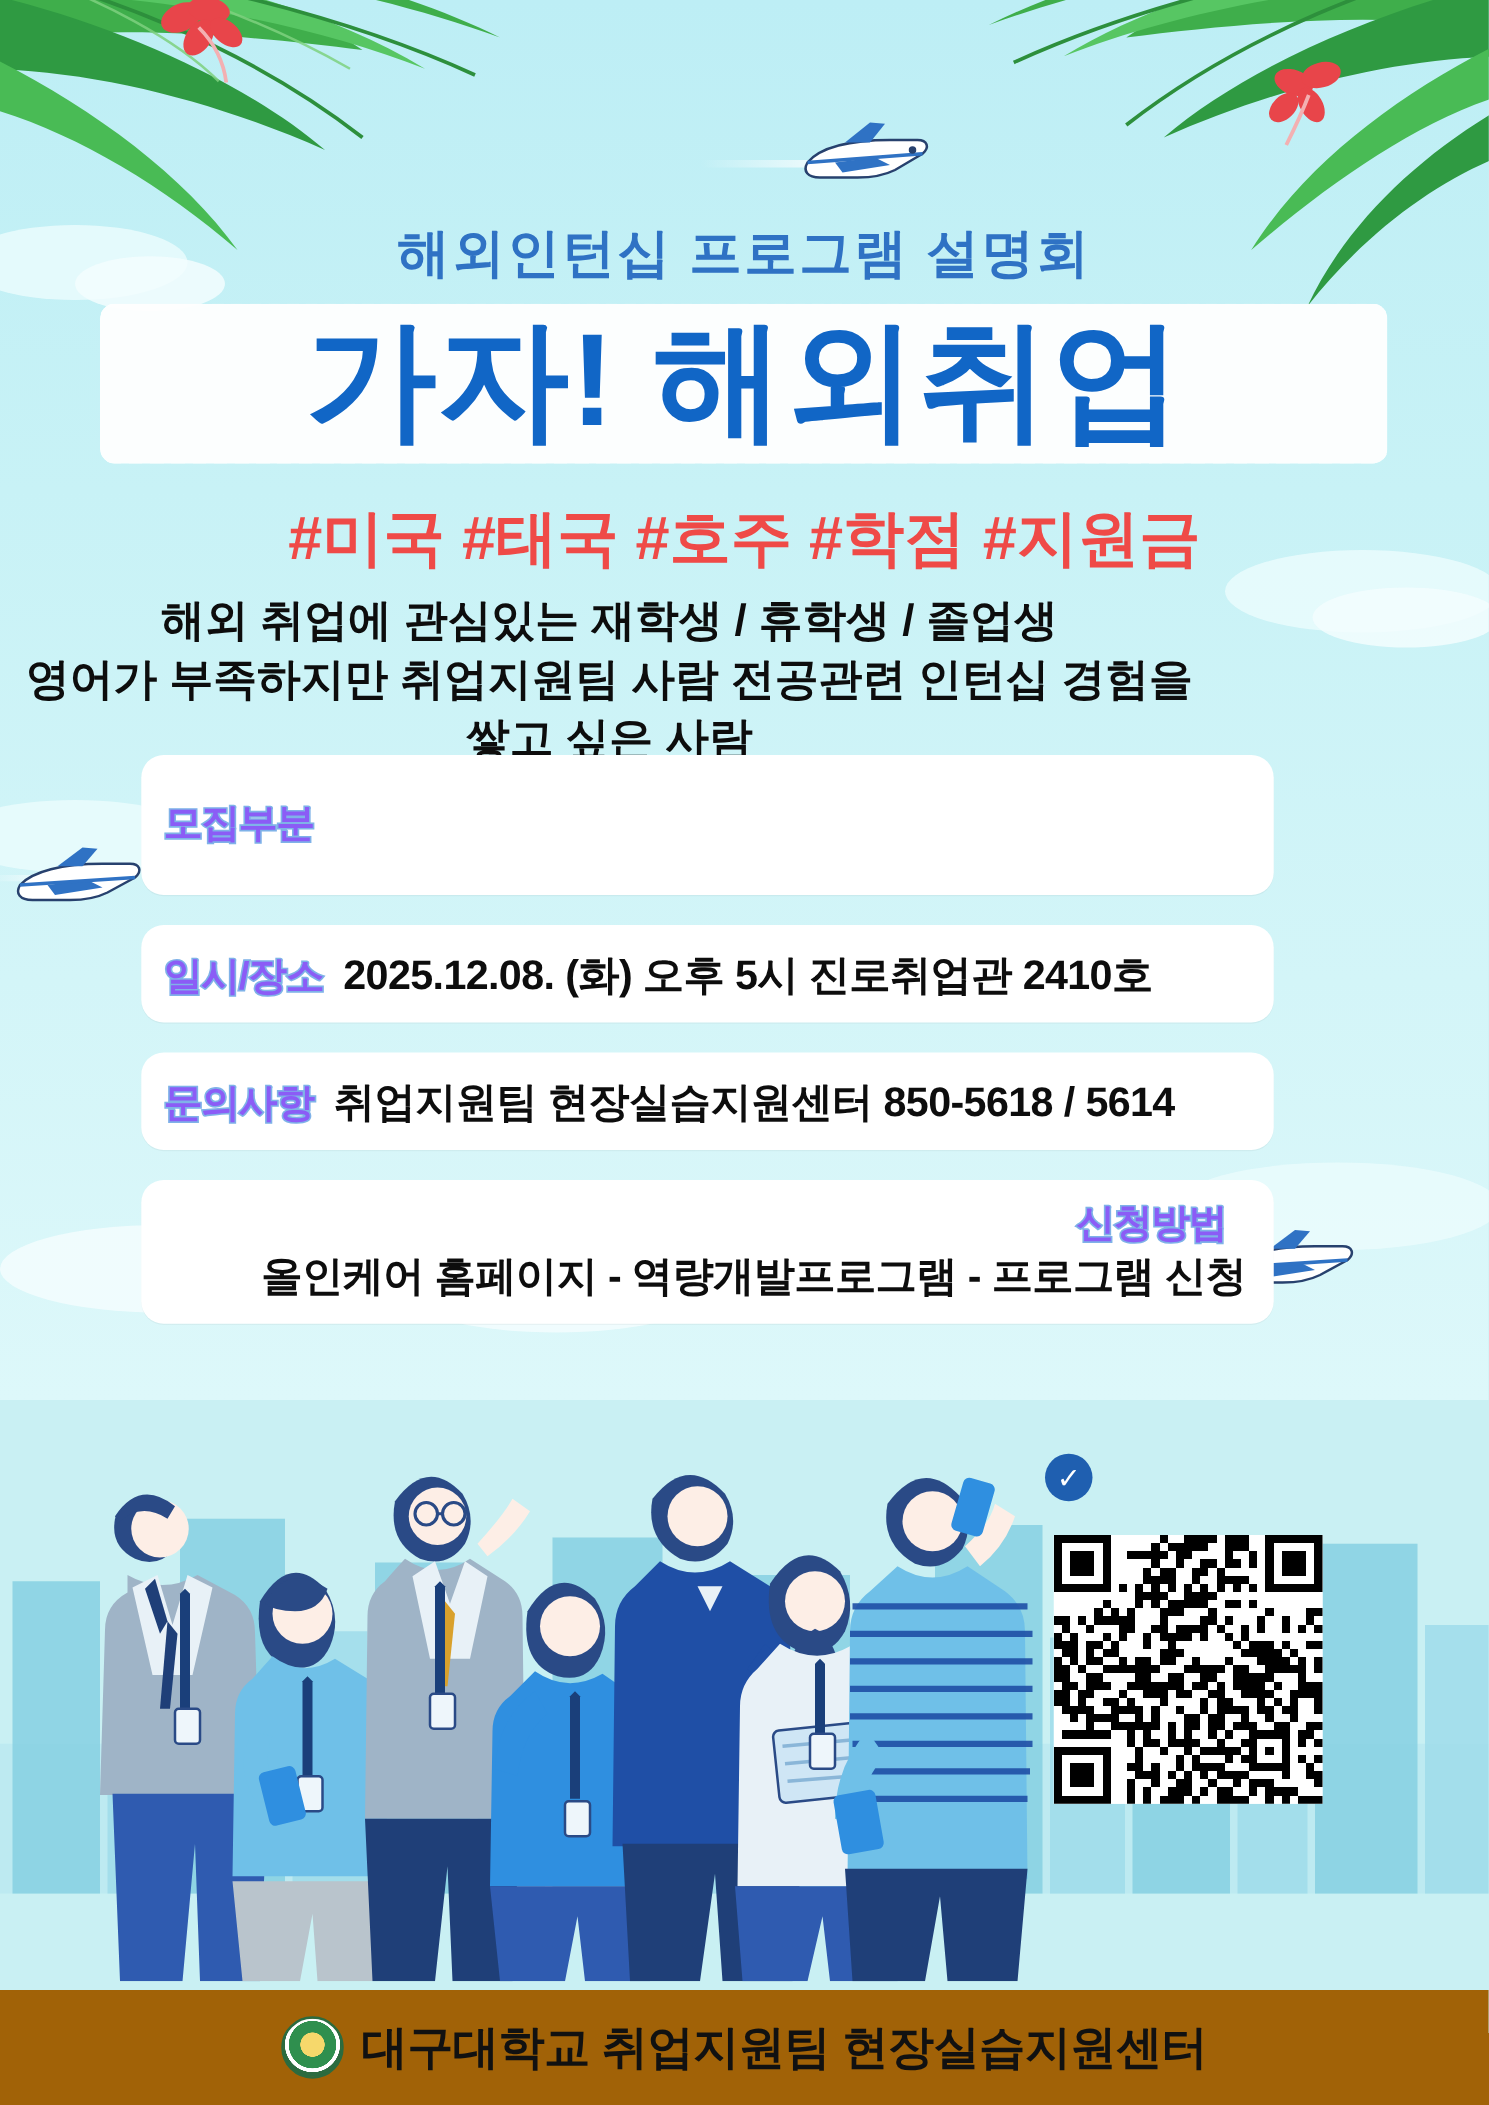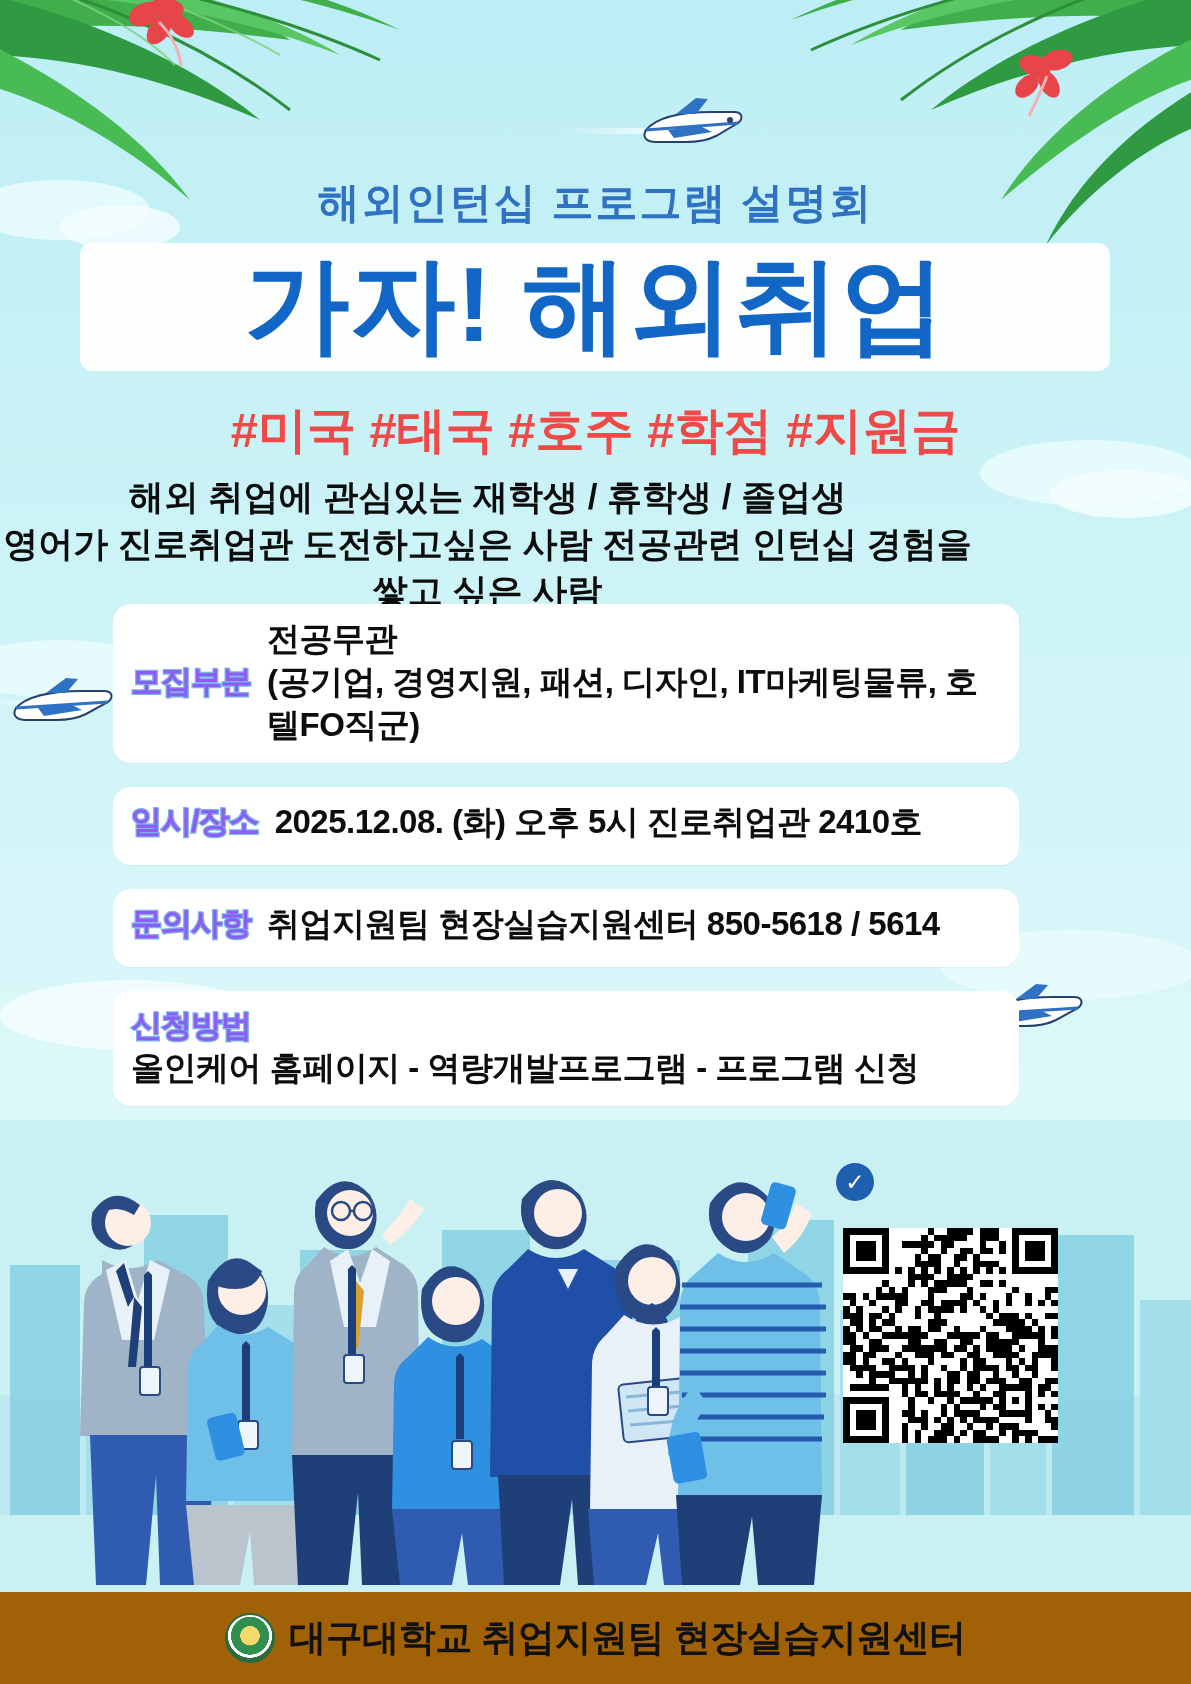--- a/index.html
+++ b/index.html
@@ -53,21 +53,21 @@
   }
   .subtitle{
     position:absolute;left:0;top:474px;width:975px;text-align:center;
     font-size:35px;font-weight:bold;color:#0d0d0d;line-height:1.34;
   }
 
   
   .cards{position:absolute;left:113px;top:604px;width:906px;}
   .card{
     background:#ffffff;border-radius:18px;margin-bottom:24px;
-    display:flex;align-items:flex-start;padding:14px 22px 16px 18px;box-sizing:border-box;
+    display:flex;align-items:flex-end;padding:14px 22px 16px 18px;box-sizing:border-box;
     box-shadow:0 1px 0 rgba(0,0,0,.04);
   }
   .card.tall{min-height:112px;align-items:center;}
   .card .tag{
     flex:0 0 auto;font-size:31px;font-weight:bold;color:#8b5cf6;
     -webkit-text-stroke:2.6px #7fb2e8;
     paint-order:stroke fill;
     letter-spacing:-1px;white-space:nowrap;margin-right:16px;
   }
   .card .val{
@@ -195,31 +195,27 @@
     <path d="M30 32 L62 28 L74 34 L36 40 Z" fill="#2f72c4"></path>
     <path d="M8 32 L100 26" stroke="#2f72c4" stroke-width="3" fill="none"></path>
   </svg>
 
   <div class="kicker">해외인턴십 프로그램 설명회</div>
   <div class="brush"></div>
   <div class="headline">가자! 해외취업</div>
   <div class="hashtags">#미국  #태국  #호주 #학점  #지원금</div>
   <div class="subtitle">
     <div>해외 취업에 관심있는 재학생 / 휴학생 / 졸업생</div>
-    <div>영어가 진로취업관 도전하고싶은 사람 전공관련 인턴십 경험을 쌓고 싶은 사람</div>
+    <div>영어가 부족하지만 취업지원팀 사람 전공관련 인턴십 경험을 쌓고 싶은 사람</div>
   </div>
 
   <div class="cards">
 
     <div class="card tall">
       <div class="tag">모집부분</div>
-      <div class="val">
-        <span>전공무관</span>
-        <span class="l2">(공기업, 경영지원, 패션, 디자인, IT마케팅물류, 호텔FO직군)</span>
-      </div>
     </div>
 
     <div class="card" style="min-height:78px;">
       <div class="tag">일시/장소</div>
       <div class="val">2025.12.08. (화) 오후 5시 진로취업관 2410호</div>
     </div>
 
     <div class="card" style="min-height:78px;">
       <div class="tag">문의사항</div>
       <div class="val">취업지원팀 현장실습지원센터 850-5618 / 5614</div>

